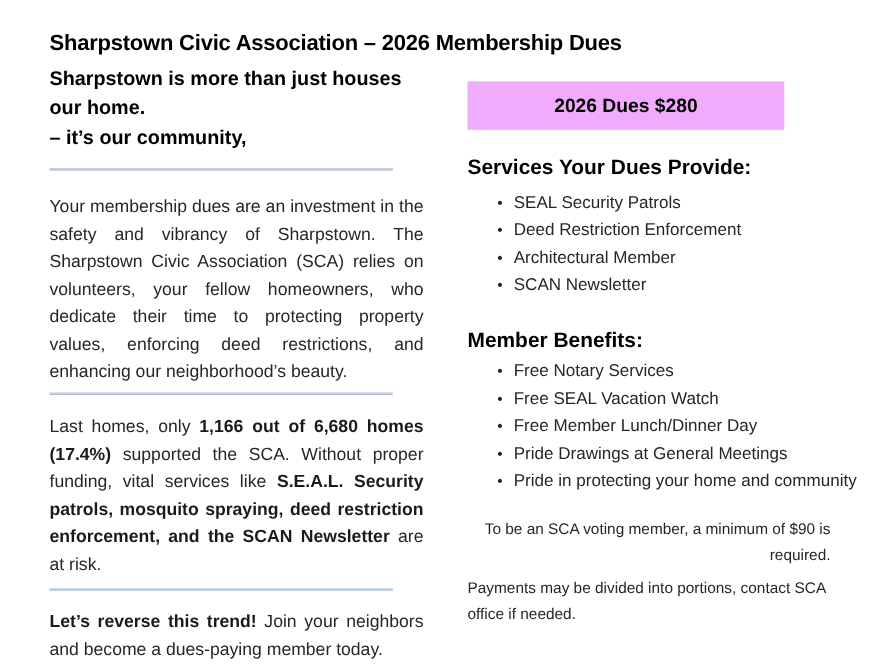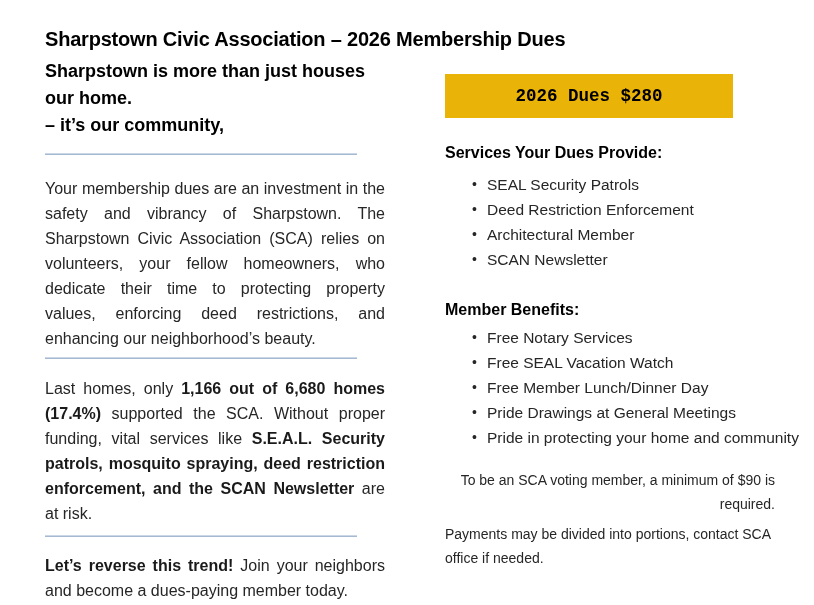--- a/index.html
+++ b/index.html
@@ -12,21 +12,21 @@
     padding: 26px 0 0 45px;
   }
   .page-title {
     font-size: 20px;
     line-height: 26px;
     font-weight: bold;
     color: #000000;
     letter-spacing: -0.2px;
   }
   .columns { display: flex; margin-top: 6px; }
-  .col-left { width: 340px; margin-right: 60px; flex: none; }
+  .col-left { width: 340px; margin-right: 40px; flex: none; }
   .col-right { width: 355px; flex: none; }
 
   .headline {
     font-size: 18px;
     line-height: 27px;
     font-weight: bold;
     color: #000000;
   }
   .rule {
     height: 2px;
@@ -45,33 +45,32 @@
   }
   .para b { color: #1a1a1a; }
   .intro { margin-top: 21px; }
   .stats { margin-top: 17px; }
   .cta   { margin-top: 16px; }
 
   .dues-box {
     width: 288px;
     height: 44px;
     margin-top: 16px;
-    background: #eab308;
+    background: #f0abfc;
     display: flex;
     align-items: center;
     justify-content: center;
-    font-family: Liberation Mono, monospace;
   }
   .dues-box span {
     font-size: 17.5px;
     font-weight: bold;
     color: #000000;
   }
   .section-heading {
-    font-size: 16px;
+    font-size: 19px;
     line-height: 22px;
     font-weight: bold;
     color: #000000;
   }
   .services-heading { margin-top: 24px; }
   .benefits-heading { margin-top: 27px; }
   .bullet-list { list-style: none; margin-top: 8px; }
   .bullet-list.benefits { margin-top: 4px; }
   .bullet-list li {
     font-size: 15.5px;

